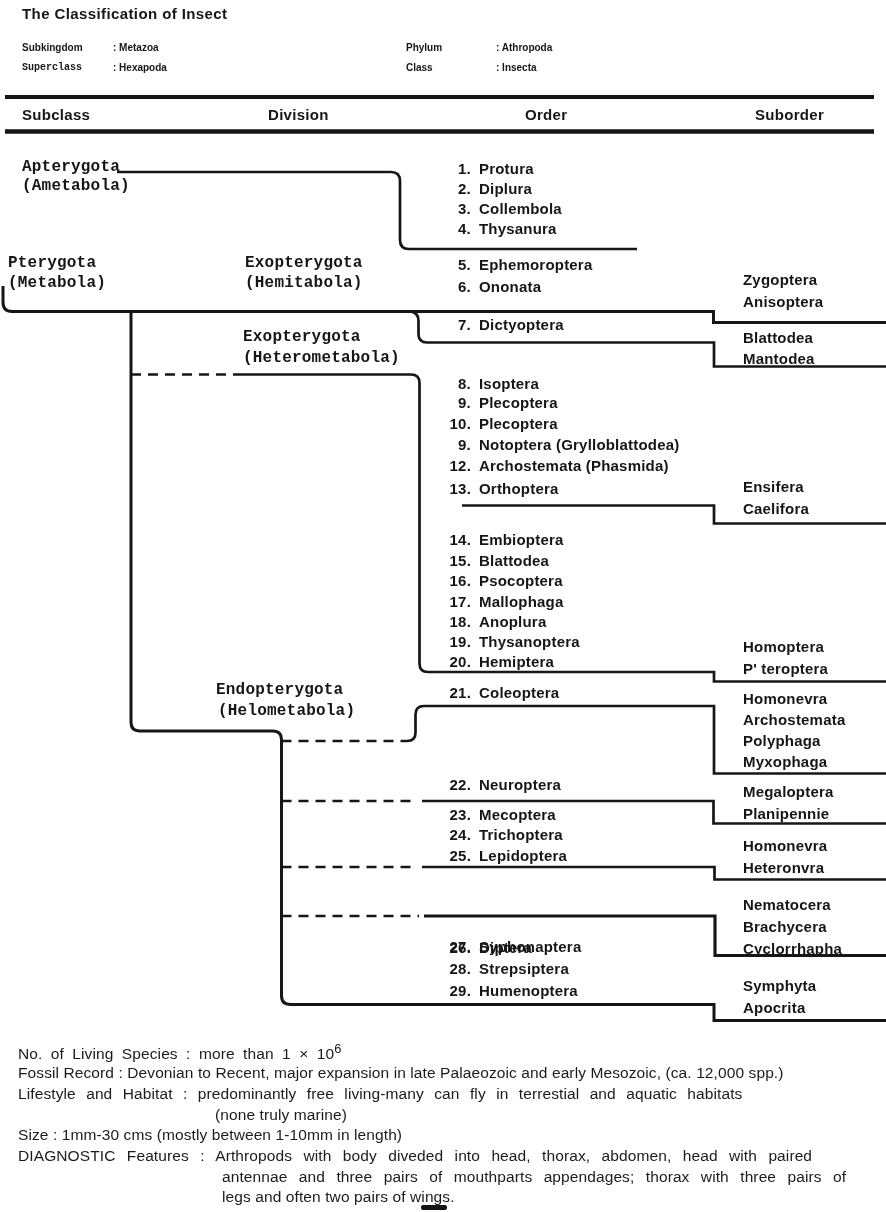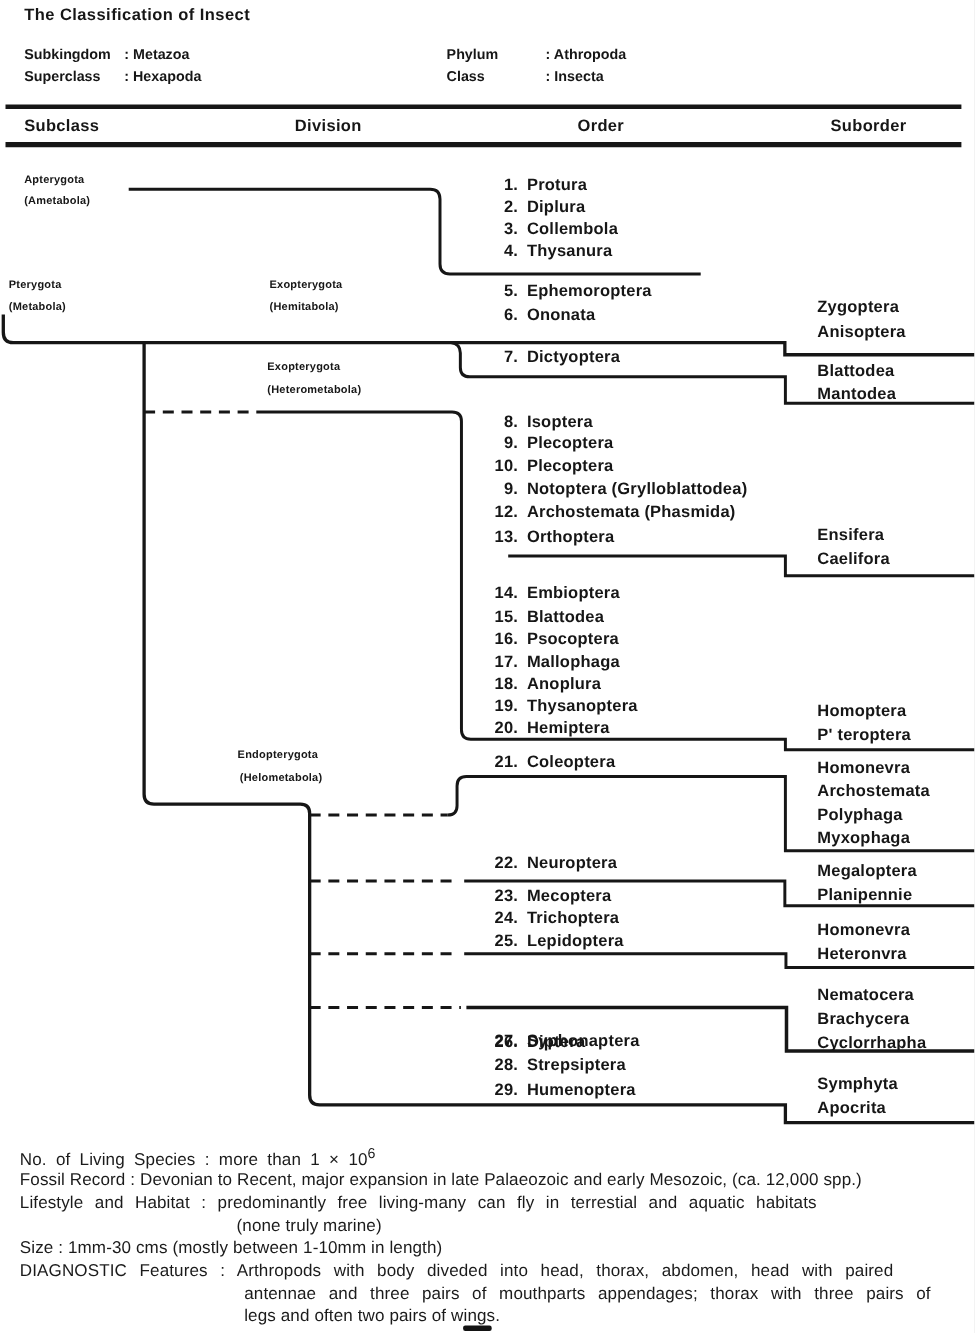--- a/index.html
+++ b/index.html
@@ -1,22 +1,22 @@
 <!DOCTYPE html>
 <html><head>
 <meta charset="utf-8">
 <style>
   html,body{margin:0;padding:0;background:#e8e8e8;}
   #page{position:relative;width:886px;height:1212px;background:#ffffff;overflow:hidden;
         font-family:"Liberation Sans","DejaVu Sans",sans-serif;color:#161616;}
   .abs{position:absolute;white-space:nowrap;}
-  .b{font-weight:700;font-size:10px;letter-spacing:0.2px;}
+  .b{font-weight:700;font-size:16px;letter-spacing:0.2px;font-family:Liberation Mono, monospace;}
   .title{font-weight:700;font-size:15px;letter-spacing:0.4px;}
   .colhdr{font-weight:700;font-size:15px;letter-spacing:0.3px;}
-  .fld{font-weight:700;font-size:13px;}
+  .fld{font-weight:700;font-size:10px;}
   .order-row{position:absolute;left:444px;font-weight:700;font-size:15px;letter-spacing:0.2px;}
   .onum{display:inline-block;width:27px;text-align:right;margin-right:8px;}
   .sub{position:absolute;left:743px;font-weight:700;font-size:15px;letter-spacing:0.2px;}
   .foot{position:absolute;font-size:15.5px;font-weight:400;color:#1b1b1b;letter-spacing:0.1px;}
   .ws4{word-spacing:4px;}
   .ws6{word-spacing:6px;}
   .ws7{word-spacing:7px;}
   svg.net{position:absolute;left:0;top:0;pointer-events:none;}
   .smudge{position:absolute;left:421px;top:1205px;width:26px;height:5px;background:#141414;border-radius:2px;}
 </style>
@@ -44,21 +44,21 @@
       <path d="M281.5,916 H419" stroke-dasharray="10 7"></path>
       <path d="M424,916 H715 V955.5 H886" stroke-width="3.2"></path>
       <path d="M462,505.5 H714 V523.5 H886"></path>
     </g>
   </svg>
 
   <div class="abs title" style="left:22px;top:5px;">The Classification of Insect</div>
 
   <div class="abs fld" style="left:22px;top:42px;">Subkingdom</div>
   <div class="abs fld" style="left:113px;top:42px;">: Metazoa</div>
-  <div class="abs fld" style="left:22px;top:62px;">Superclass</div>
+  <div class="abs fld" style="left:22px;top:62px;font-family:Liberation Mono, monospace;">Superclass</div>
   <div class="abs fld" style="left:113px;top:62px;">: Hexapoda</div>
   <div class="abs fld" style="left:406px;top:42px;">Phylum</div>
   <div class="abs fld" style="left:496px;top:42px;">: Athropoda</div>
   <div class="abs fld" style="left:406px;top:62px;">Class</div>
   <div class="abs fld" style="left:496px;top:62px;">: Insecta</div>
 
   <div class="abs colhdr" style="left:22px;top:106px;">Subclass</div>
   <div class="abs colhdr" style="left:268px;top:106px;">Division</div>
   <div class="abs colhdr" style="left:525px;top:106px;">Order</div>
   <div class="abs colhdr" style="left:755px;top:106px;">Suborder</div>

